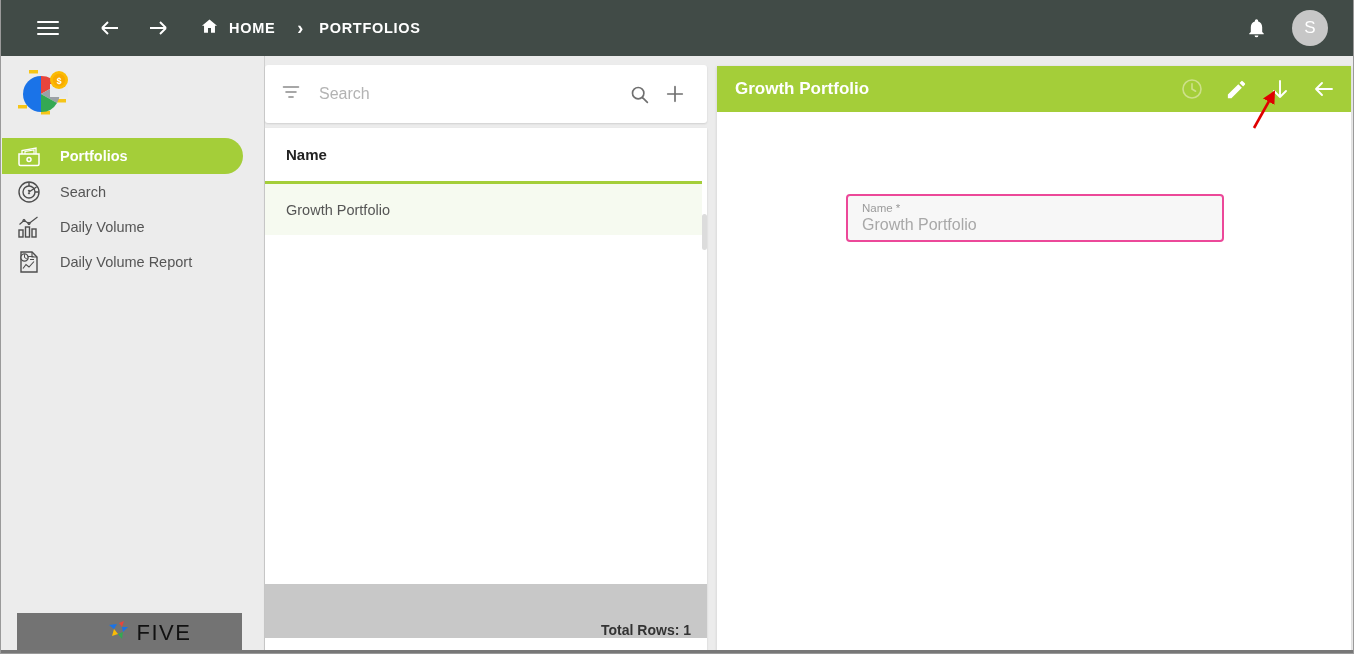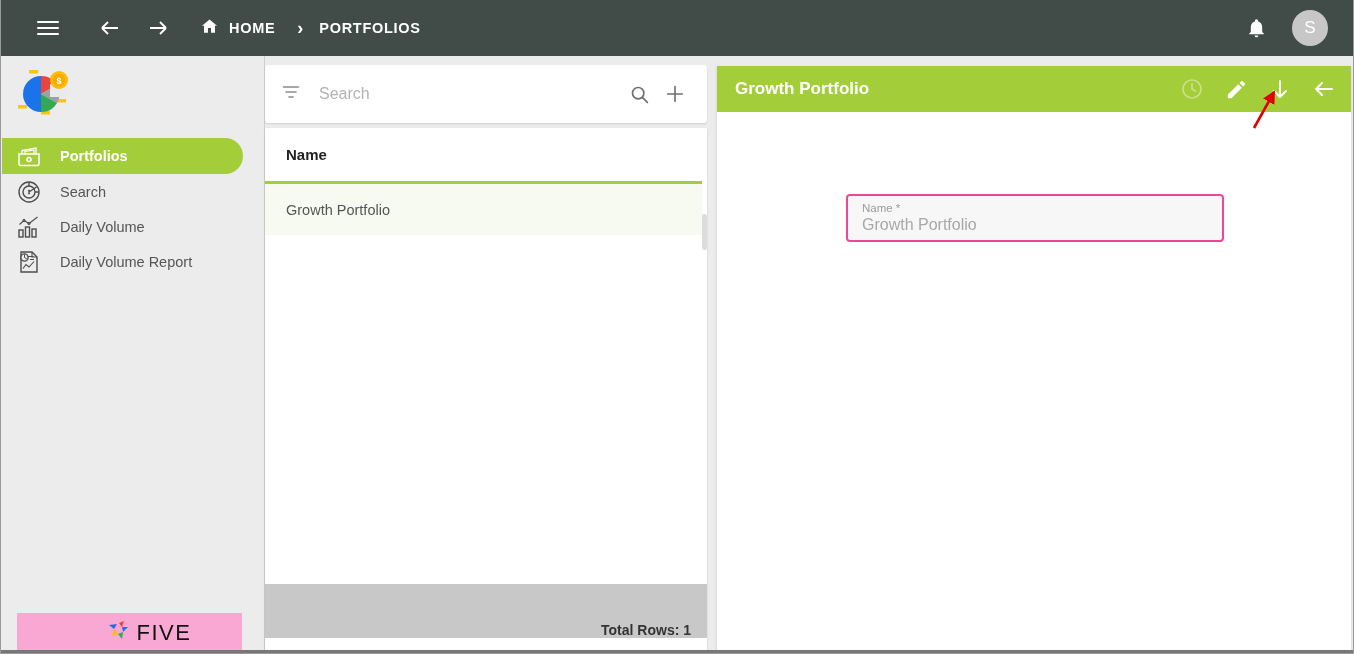--- a/index.html
+++ b/index.html
@@ -91,21 +91,21 @@
     width: 241px;
     height: 36px;
     color: #ffffff;
     font-weight: bold;
   }
   .nav-item:not(.active) .nav-label { color: #555555; }
   .nav-icon { width: 26px; height: 26px; display: block; }
   .five-logo {
     position: absolute; left: 15px; bottom: 0px;
     width: 225px; height: 40px;
-    background: #f9a8d4;
+    background: #737373;
     display: flex; align-items: center; justify-content: center; padding-left: 36px;
   }
 
   
   .listpanel {
     position: absolute; left: 264px; top: 56px;
     width: 443px; height: 598px;
     background: #ececec;
   }
   .searchbar {

